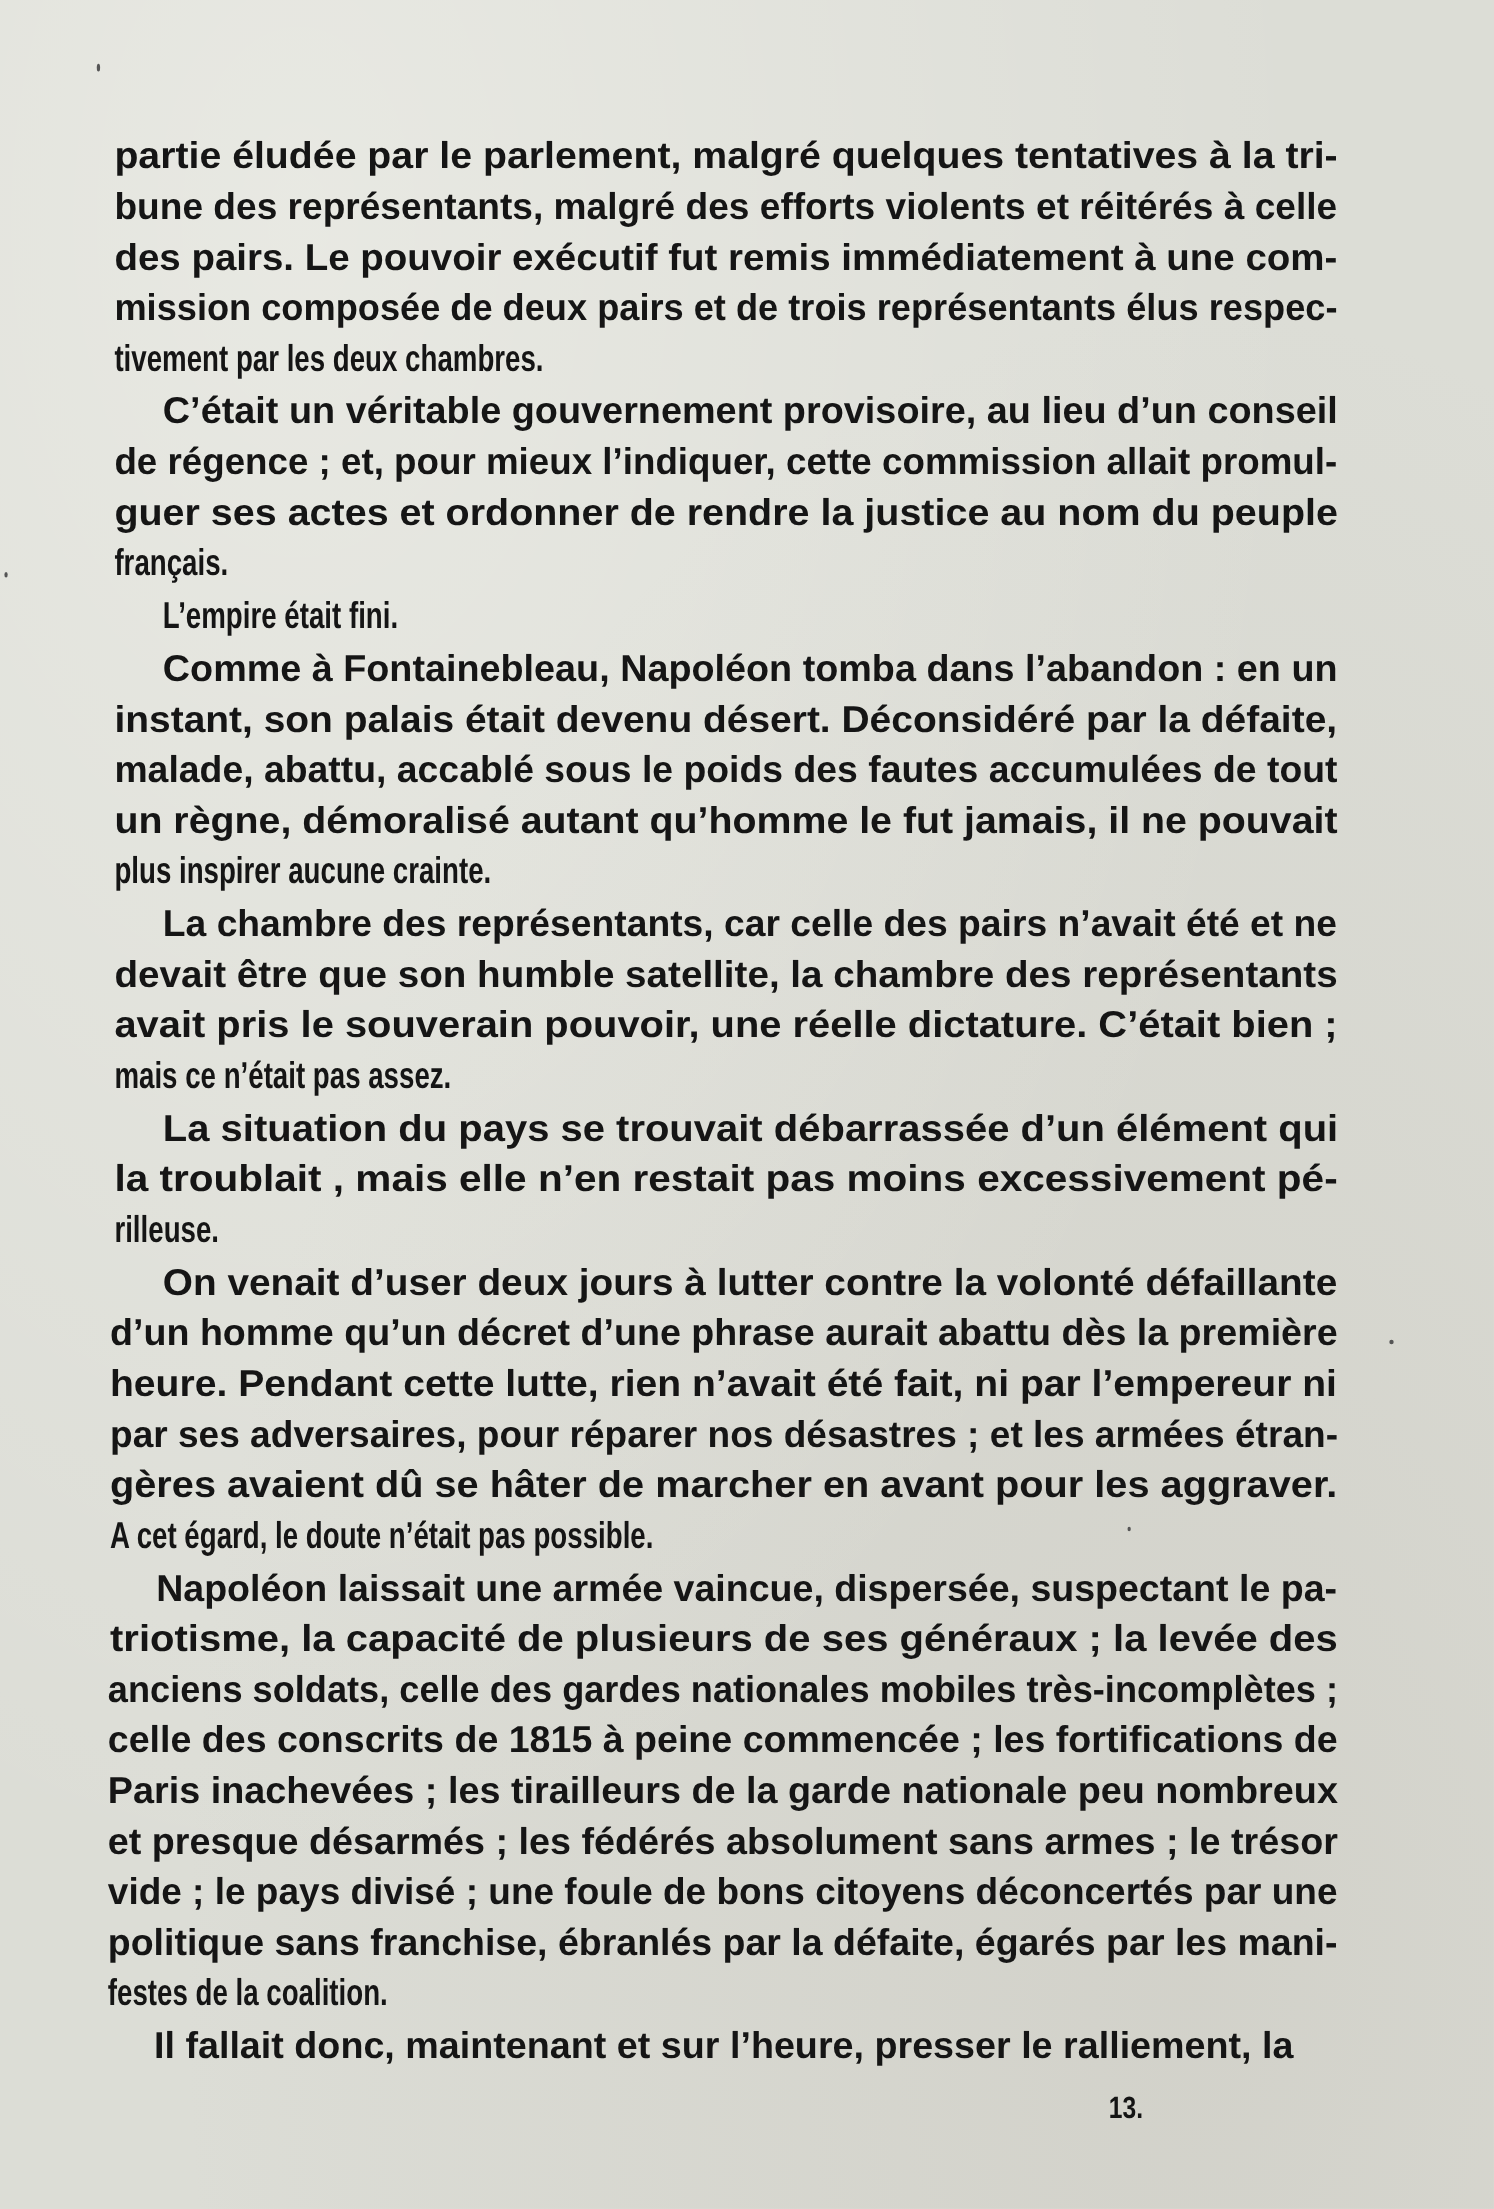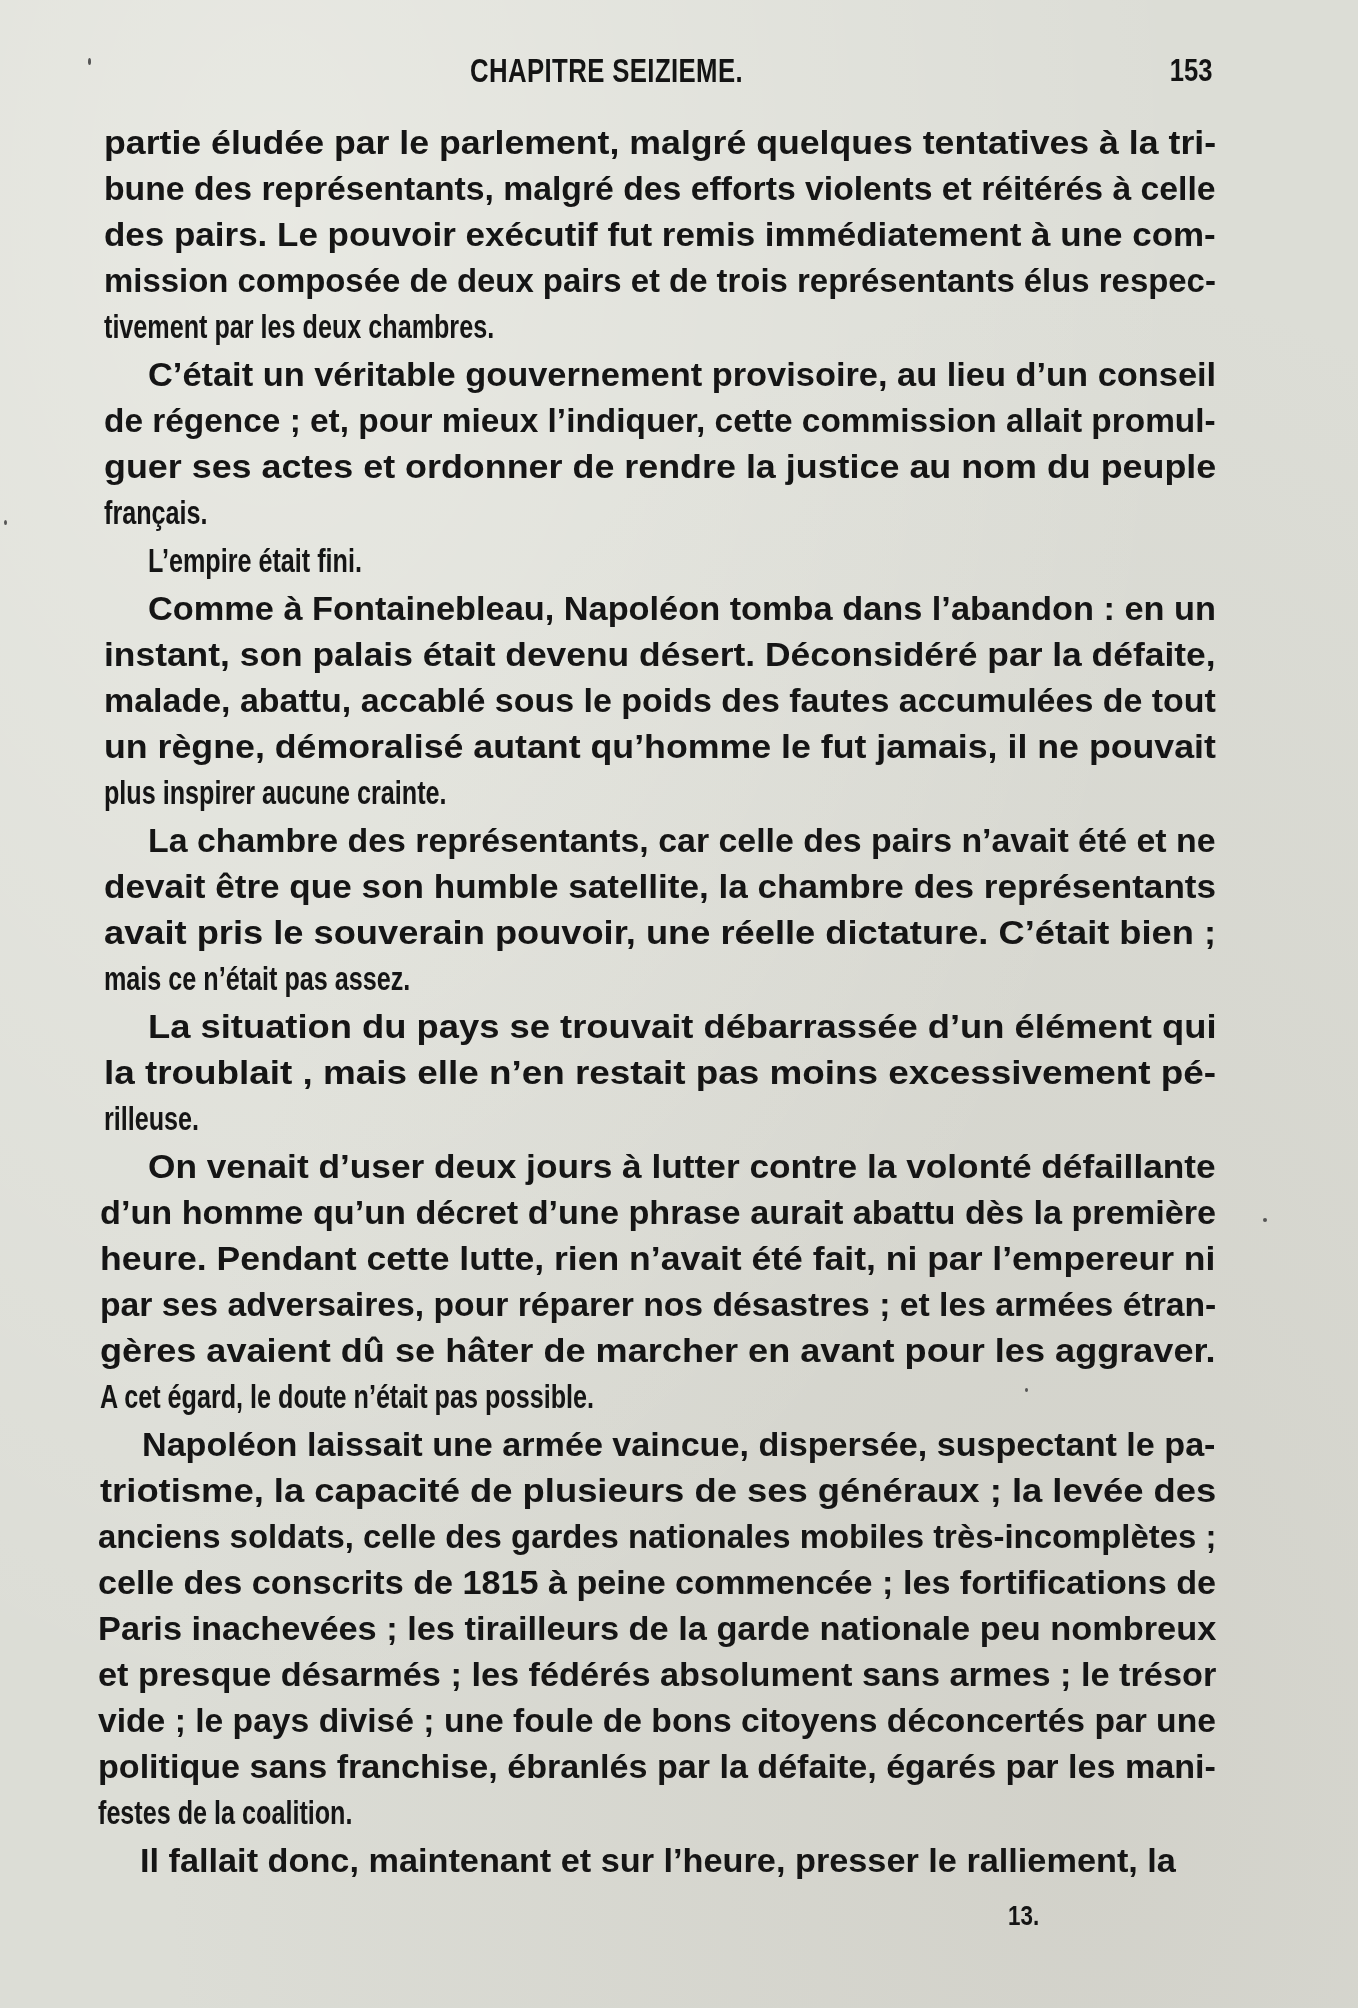--- a/index.html
+++ b/index.html
@@ -39,24 +39,20 @@
       position: absolute; left: 1008px; top: 1900px;
       font-family: "Liberation Sans", sans-serif; font-weight: bold; font-size: 28px;
       transform: scaleX(0.8); transform-origin: left top;
     }
     .speck { position: absolute; background: #555; border-radius: 50%; }
   </style>
 </head>
 <body>
 
 <div class="page">
-  <div class="running-head">
-    <span class="running-title">CHAPITRE SEIZIEME.</span>
-    <span class="page-number">153</span>
-  </div>
 
   <div id="body-text">
       <div class="line" style="left: 104px; top: 122px; transform: scaleX(1.0491);">partie éludée par le parlement, malgré quelques tentatives à la tri-</div>
       <div class="line" style="left: 104px; top: 168px; transform: scaleX(0.992);">bune des représentants, malgré des efforts violents et réitérés à celle</div>
       <div class="line" style="left: 104px; top: 214px; transform: scaleX(1.0287);">des pairs. Le pouvoir exécutif fut remis immédiatement à une com-</div>
       <div class="line" style="left: 104px; top: 260px; transform: scaleX(0.9678);">mission composée de deux pairs et de trois représentants élus respec-</div>
       <div class="line" style="left: 104px; top: 306px; transform: scaleX(0.74);">tivement par les deux chambres.</div>
       <div class="line" style="left: 148px; top: 354px; transform: scaleX(1.0114);">C’était un véritable gouvernement provisoire, au lieu d’un conseil</div>
       <div class="line" style="left: 104px; top: 400px; transform: scaleX(0.9823);">de régence ; et, pour mieux l’indiquer, cette commission allait promul-</div>
       <div class="line" style="left: 104px; top: 446px; transform: scaleX(1.055);">guer ses actes et ordonner de rendre la justice au nom du peuple</div>

